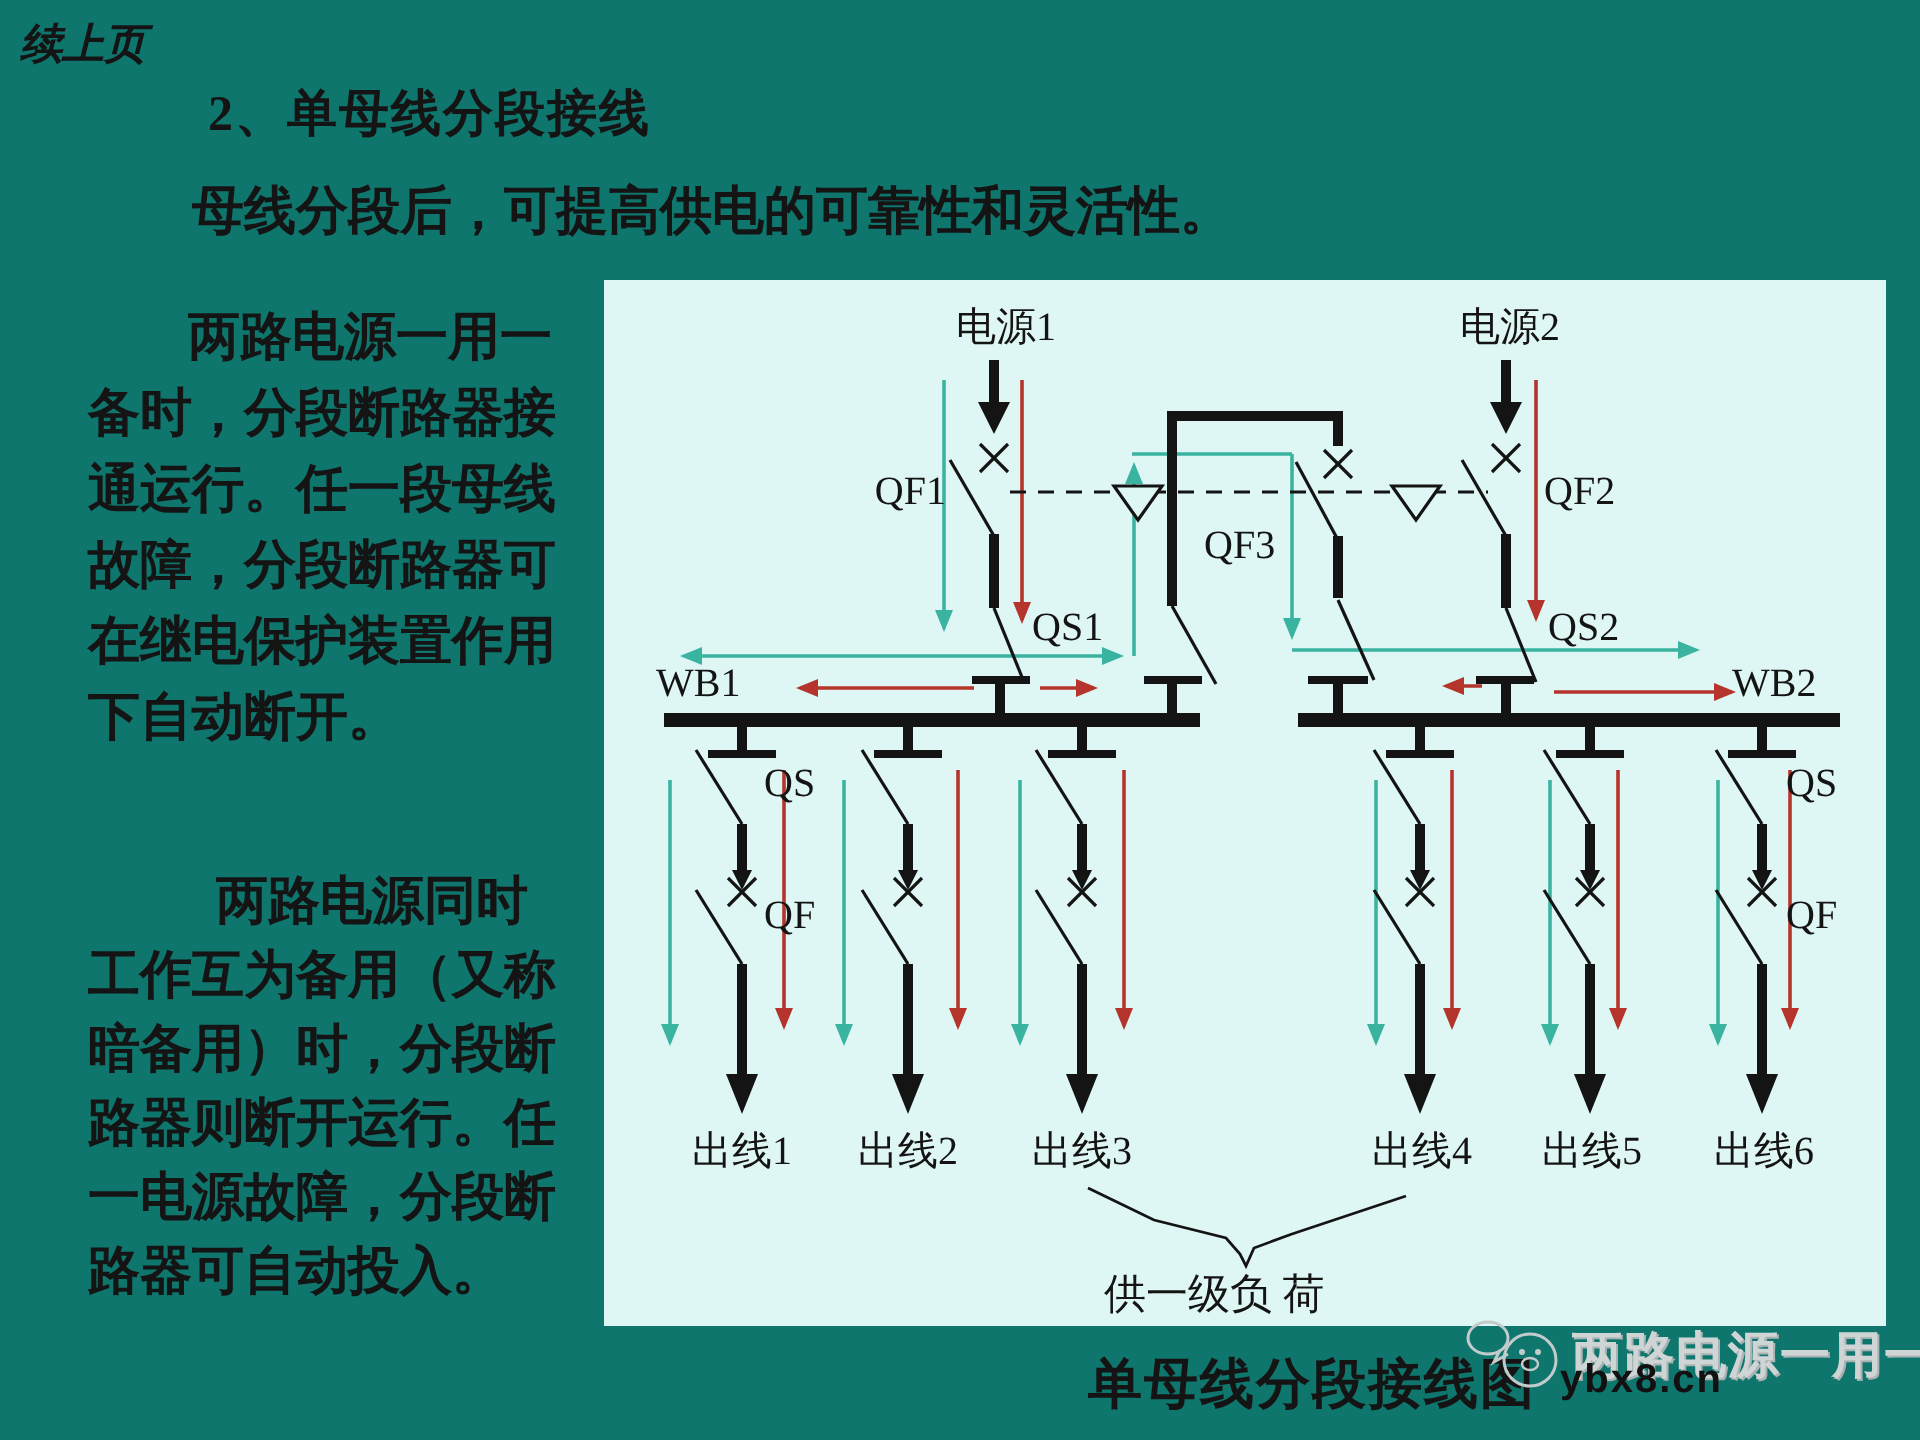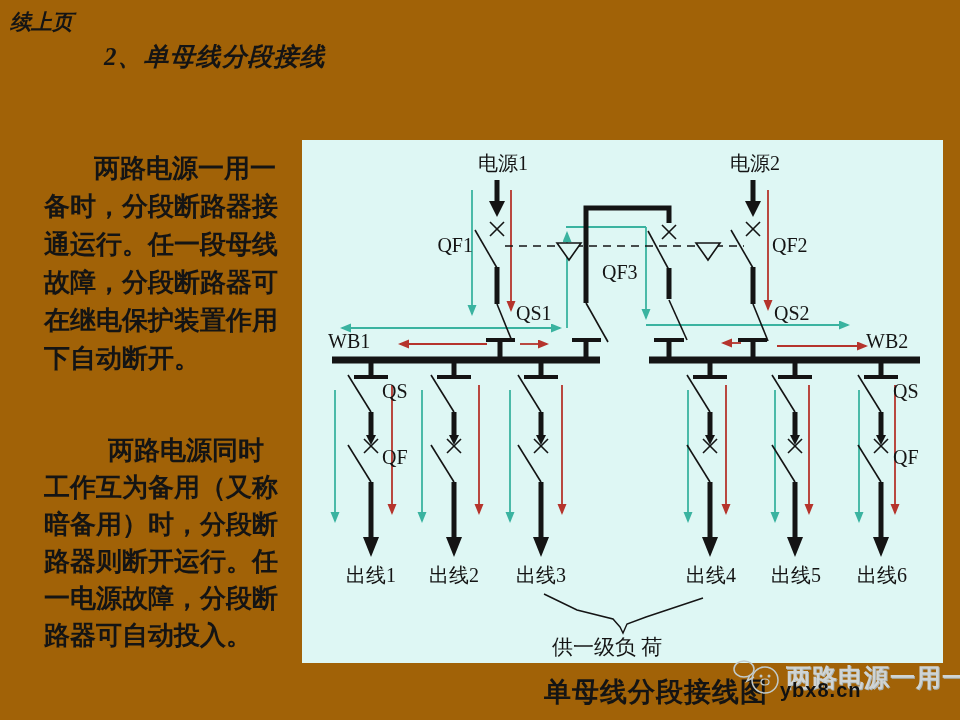--- a/index.html
+++ b/index.html
@@ -1,39 +1,40 @@
 <!DOCTYPE html>
 <html><head>
 <meta charset="utf-8">
 <style>
   html,body{margin:0;padding:0;background:#fff;}
-  #page{position:relative;width:960px;height:720px;background:#a16207;overflow:hidden;
+  #page{position:relative;width:960px;height:720px;background:#0f766e;overflow:hidden;
         font-family:"Liberation Serif","DejaVu Serif",serif;color:#141414;}
   .cont-note{position:absolute;left:10px;top:8px;font-size:21px;font-weight:bold;font-style:italic;}
-  .title{position:absolute;left:104px;top:40px;font-size:25px;font-weight:bold;letter-spacing:1px;font-style:italic;}
+  .title{position:absolute;left:104px;top:40px;font-size:25px;font-weight:bold;letter-spacing:1px;}
   .subtitle{position:absolute;left:96px;top:88px;font-size:26px;font-weight:bold;}
   .para{position:absolute;left:44px;width:256px;font-size:26px;font-weight:bold;
         line-height:38px;white-space:pre-line;text-align:justify;}
   .para1{top:150px;text-indent:50px;}
   .para2{top:432px;line-height:37px;text-indent:64px;}
   .diagram-svg{position:absolute;left:0;top:0;}
   .caption{position:absolute;left:544px;top:674px;font-size:27px;font-weight:bold;letter-spacing:1px;text-align:center;}
   .wm-brand{position:absolute;left:786px;top:661px;font-size:25px;font-weight:bold;letter-spacing:1px;
             color:#cfd4d4;text-shadow:1px 1px 0 #aab3b3;white-space:nowrap;}
   .wm-site{position:absolute;left:780px;top:679px;font-size:20px;font-weight:bold;color:#111;
            font-family:"Liberation Sans","DejaVu Sans",sans-serif;letter-spacing:1px;}
   .wm-logo{position:absolute;left:732px;top:655px;}
 </style>
 </head>
 <body>
 
 <div id="page">
 
   <div class="cont-note">续上页</div>
   <div class="title">2、单母线分段接线</div>
+  <div class="subtitle">母线分段后，可提高供电的可靠性和灵活性。</div>
   <div class="para para1">两路电源一用一
 备时，分段断路器接
 通运行。任一段母线
 故障，分段断路器可
 在继电保护装置作用
 下自动断开。</div>
   <div class="para para2">两路电源同时
 工作互为备用（又称
 暗备用）时，分段断
 路器则断开运行。任

